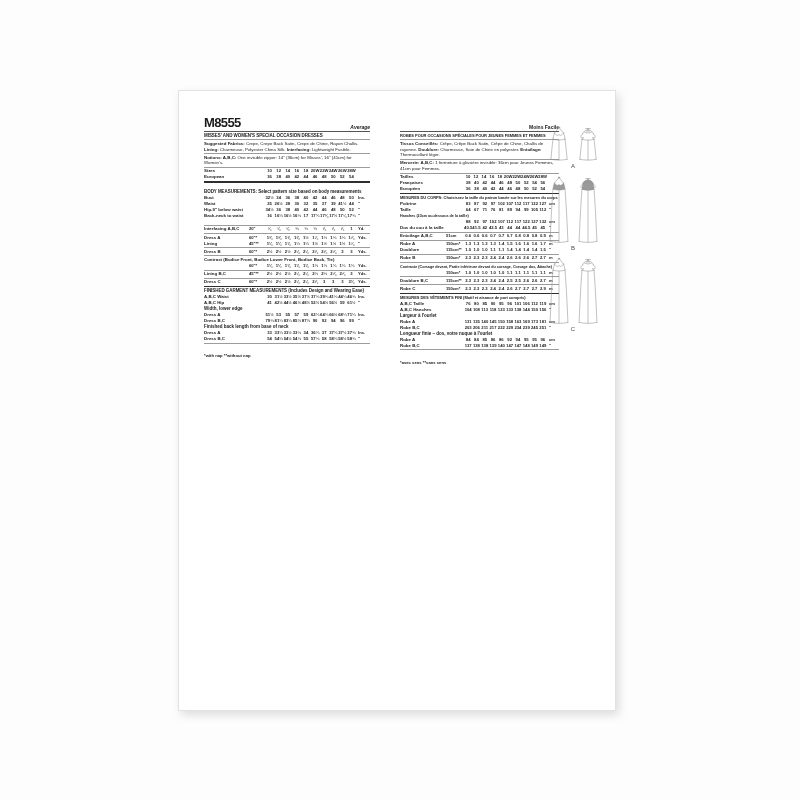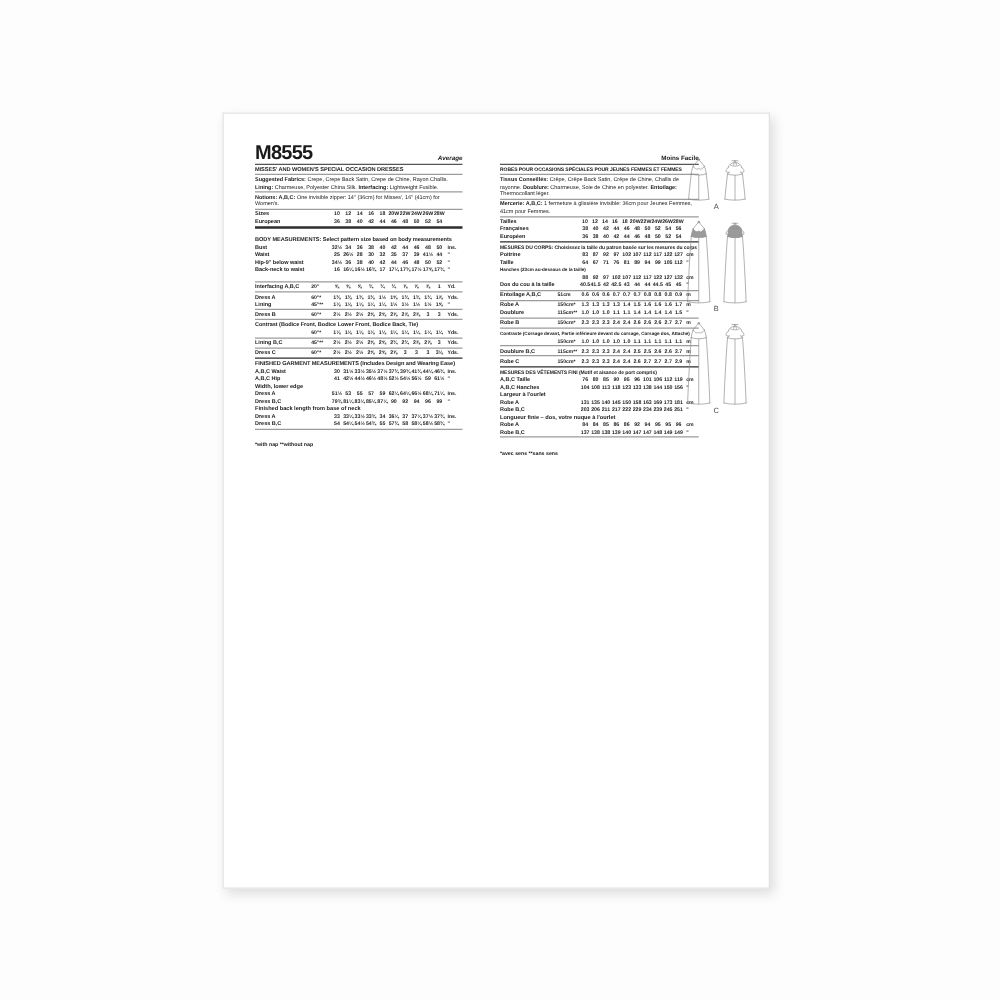--- a/index.html
+++ b/index.html
@@ -18,21 +18,21 @@
     background: #ffffff;
     border: 1px solid #e2e2e2;
     box-shadow: 3px 4px 9px rgba(0,0,0,0.13);
   }
   .col { position: absolute; top: 24px; }
   .col-en { left: 25px; width: 166px; }
   .col-fr { left: 221px; width: 159px; }
 
   .title-row { display: flex; justify-content: space-between; align-items: flex-end; height: 15px; margin-bottom: 1px; }
   .title-row.fr-only { justify-content: flex-end; }
-  .pattern-number { font-size: 16px; font-weight: bold; letter-spacing: -0.6px; line-height: 14px; }
+  .pattern-number { font-size: 13px; font-weight: bold; letter-spacing: -0.6px; line-height: 14px; }
   .difficulty { font-size: 5px; font-weight: bold; }
   .difficulty.it { font-style: italic; }
 
   .rule { height: 0.8px; background: #9c9c9c; margin: 0.7px 0; }
   .rule.heavy { height: 1.4px; background: #2e2e2e; }
   .rule.dark { height: 1px; background: #555; }
 
   .heading { font-size: 4.5px; font-weight: bold; line-height: 6px; white-space: nowrap; letter-spacing: -0.05px; }
   .col-fr .heading { font-size: 4px; }
   .subheading { font-size: 4.5px; font-weight: bold; line-height: 6px; }

